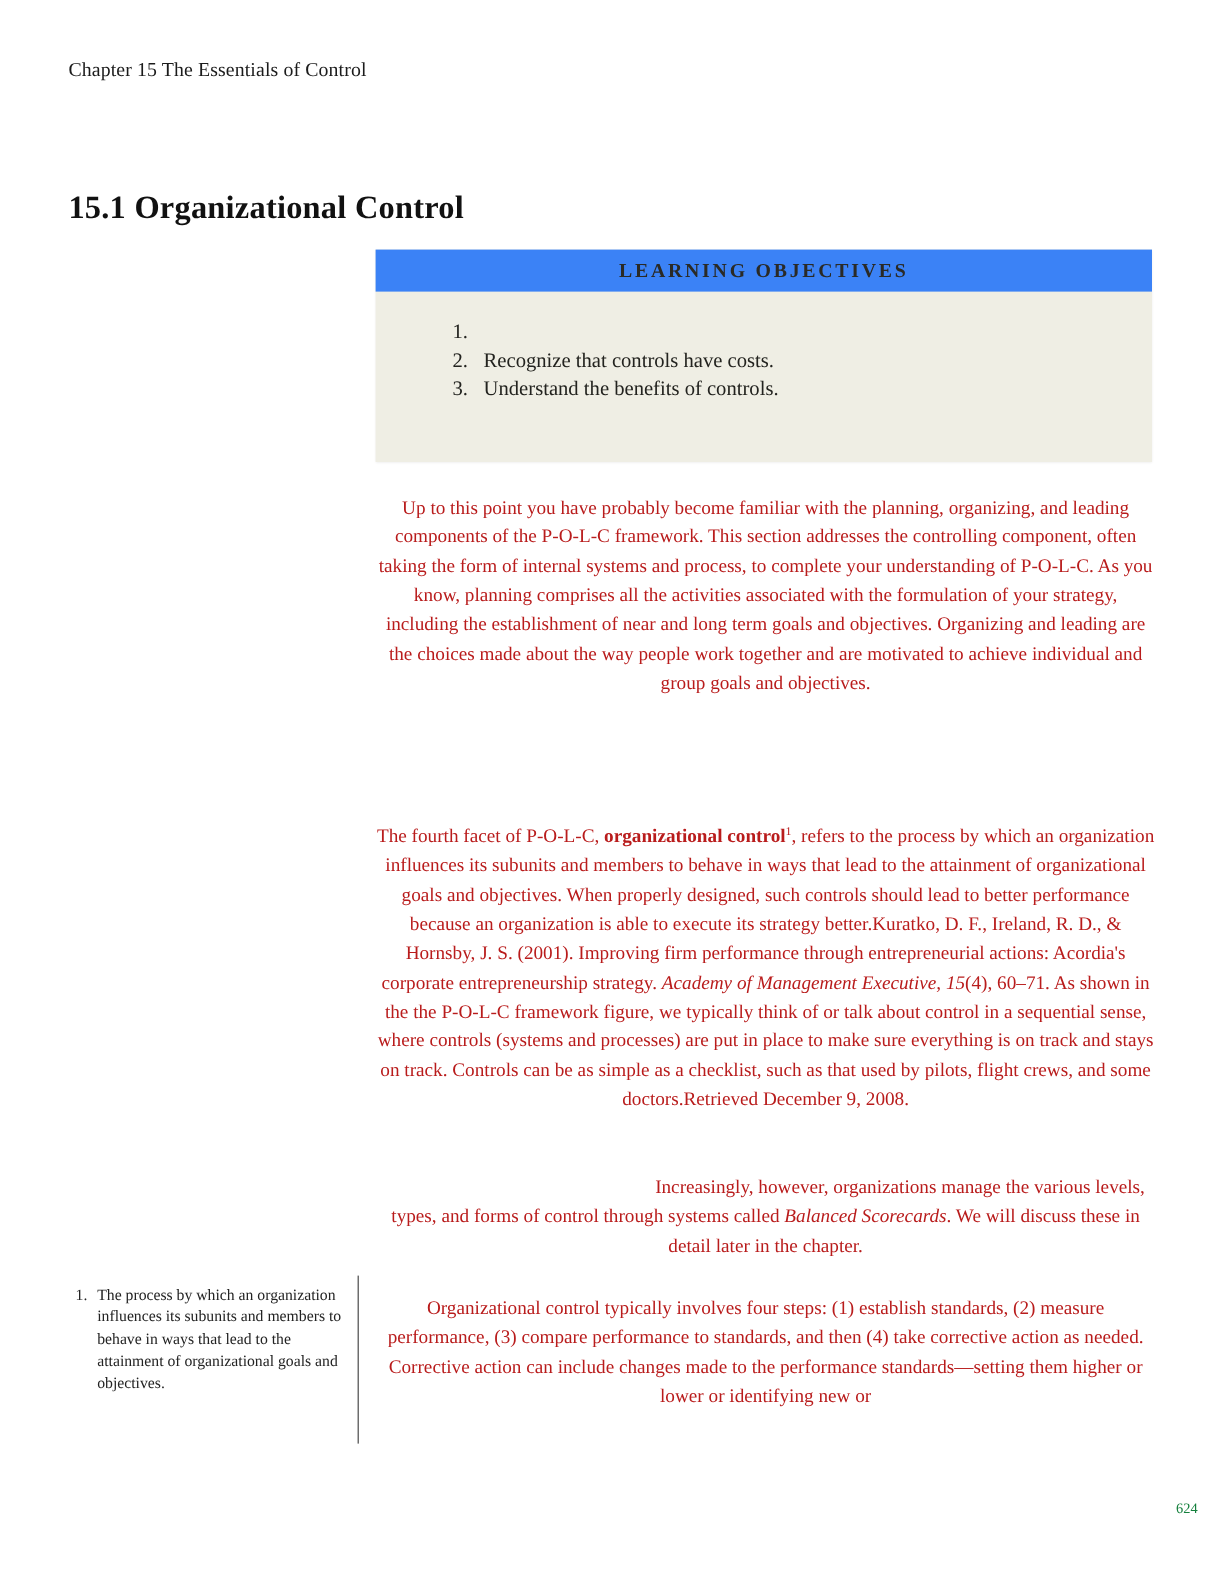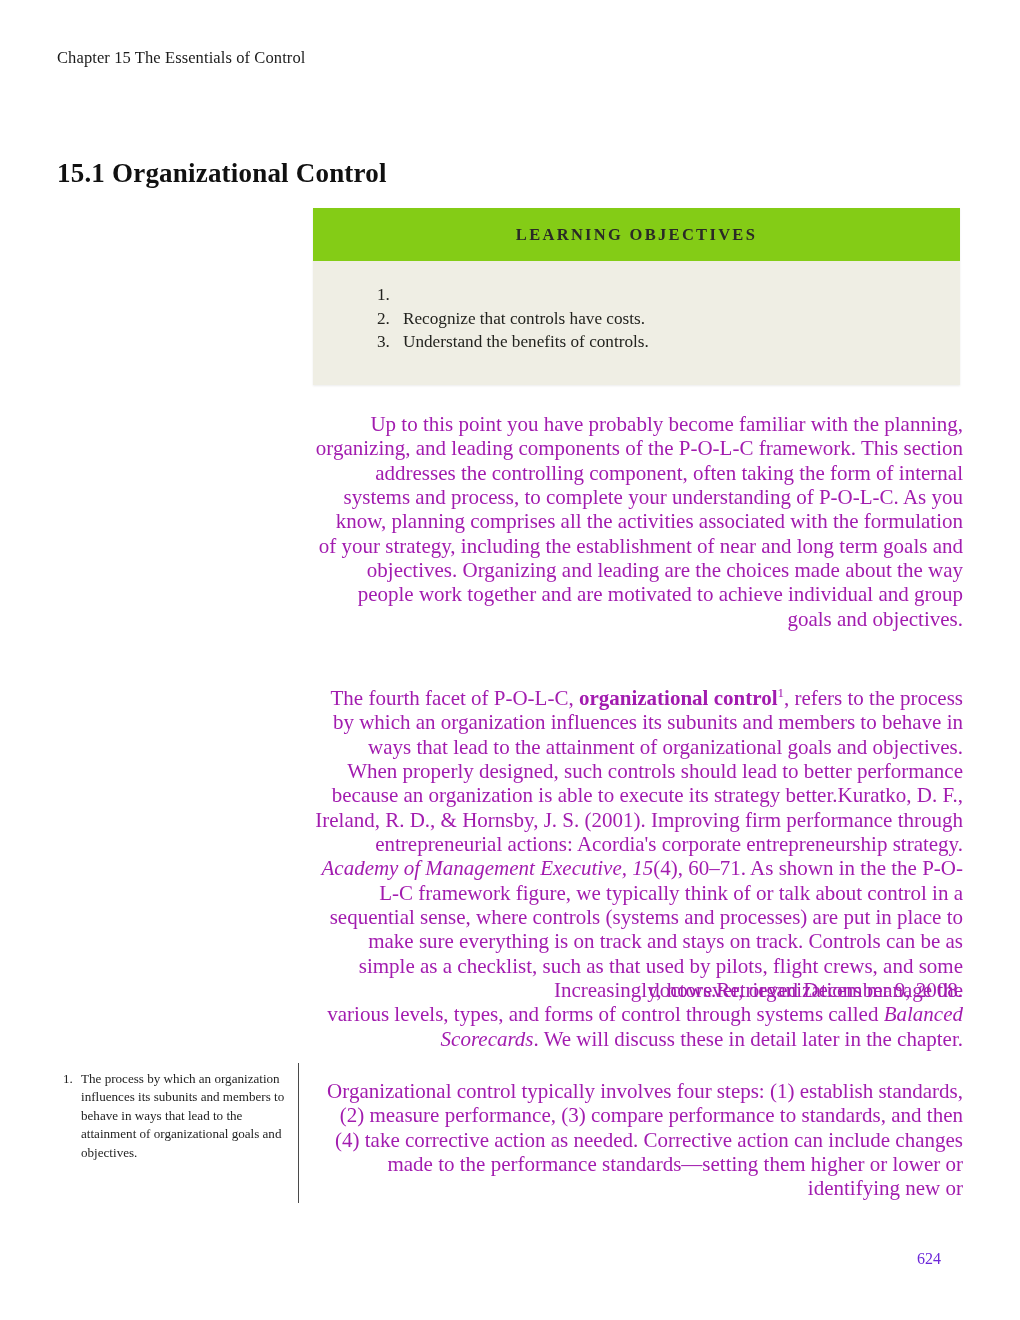--- a/index.html
+++ b/index.html
@@ -51,22 +51,22 @@
   .lo-box {
     position: absolute;
     left: 313px;
     top: 208px;
     width: 647px;
     height: 177px;
     background: #efeee4;
     box-shadow: 0 1px 2px rgba(0,0,0,0.08);
   }
   .lo-header {
-    height: 53px;
-    background: #84cc16;
+    height: 35px;
+    background: #3b82f6;
     display: flex;
     align-items: center;
     justify-content: center;
   }
   .lo-title {
     font-size: 16.5px;
     font-weight: bold;
     letter-spacing: 2.3px;
     color: #2a2a26;
   }
@@ -87,24 +87,24 @@
   }
 
   
   .body-col {
     position: absolute;
     left: 313px;
     width: 650px;
   }
   p.body-text {
     margin: 0;
-    font-size: 21px;
+    font-size: 16px;
     line-height: 24.35px;
-    color: #a21caf;
-    text-align: right;
+    color: #b91c1c;
+    text-align: center;
   }
   .sub-heading {
     position: absolute;
     left: 313px;
     font-size: 19.5px;
     font-weight: bold;
     color: #121212;
     white-space: nowrap;
   }
 
@@ -145,24 +145,24 @@
     flex: 0 0 18px;
     width: 18px;
   }
   .footnote-text {
     flex: 1 1 auto;
   }
 
   
   .page-number {
     position: absolute;
-    left: 917px;
+    left: 980px;
     top: 1250px;
-    font-size: 16px;
-    color: #6d28d9;
+    font-size: 12px;
+    color: #15803d;
   }
 </style>
 </head>
 <body>
 
 <div class="page">
 
   <div class="running-head">Chapter 15 The Essentials of Control</div>
 
   <h1 class="section-heading">15.1 Organizational Control</h1>

